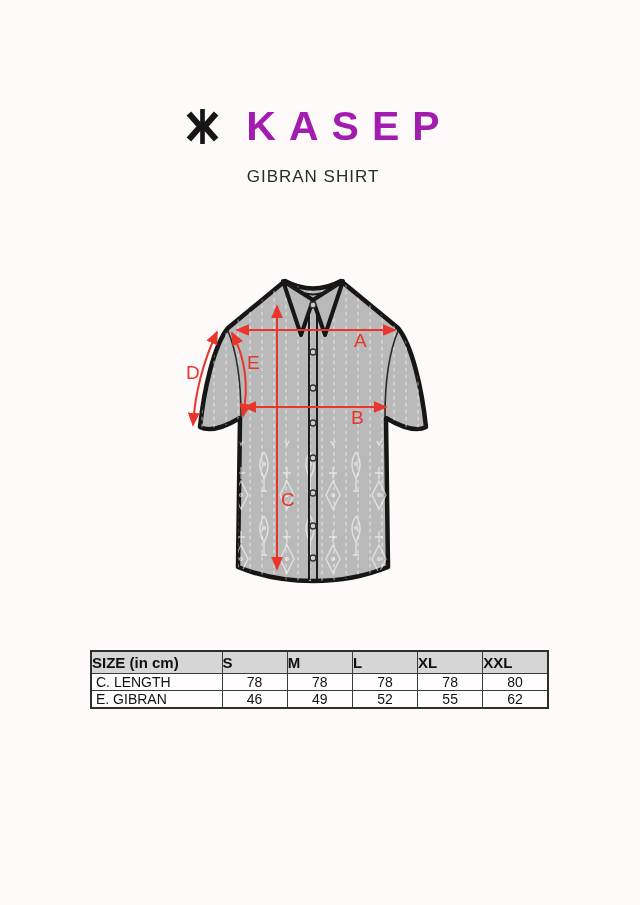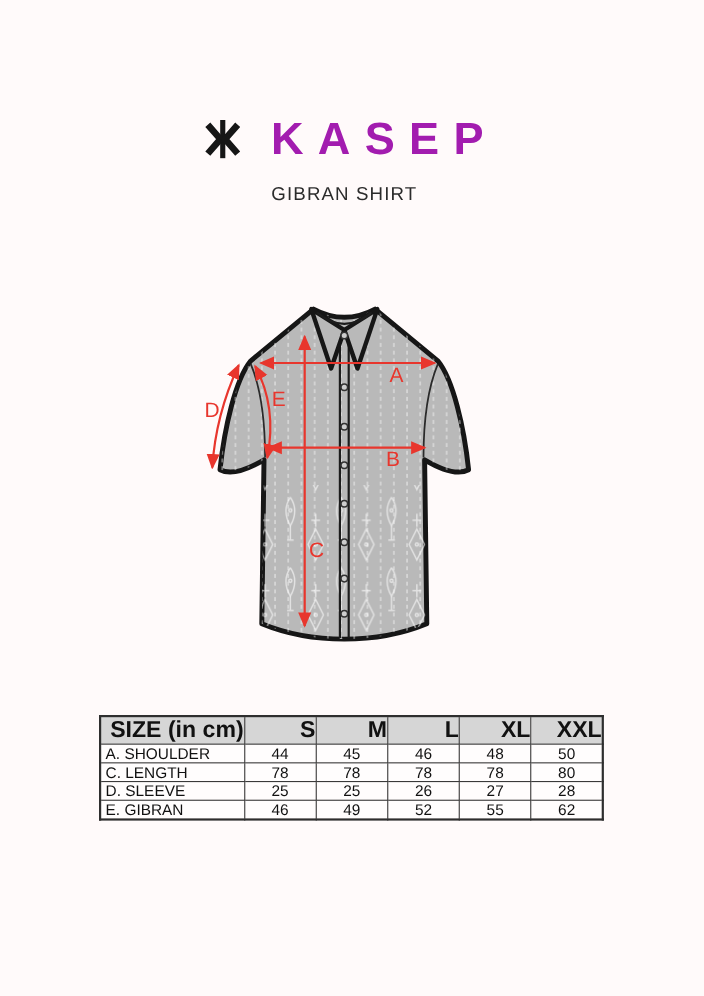--- a/index.html
+++ b/index.html
@@ -31,22 +31,22 @@
   
   .size-table{
     position:absolute;left:90px;top:650px;width:459px;
     border-collapse:collapse;table-layout:fixed;
     border:2px solid #2e2e2e;
   }
   .size-table th,.size-table td{
     border:1.6px solid #3a3a3a;overflow:hidden;white-space:nowrap;
   }
   .size-table th{
-    background:#d6d6d6;font-size:21px;font-weight:bold;color:#111;
-    height:21px;padding:0;text-align:right;
+    background:#d6d6d6;font-size:15px;font-weight:bold;color:#111;
+    height:21px;padding:0;text-align:left;
   }
   .size-table td{
     font-size:14px;color:#111;height:14.8px;padding:0;
     background:#fffdfd;
   }
   .size-table td.row-label{text-align:left;padding-left:4px;}
   .size-table td.value{text-align:center;}
 </style>
 </head>
 <body>
@@ -143,42 +143,26 @@
         <th>SIZE (in cm)</th>
         <th>S</th>
         <th>M</th>
         <th>L</th>
         <th>XL</th>
         <th>XXL</th>
       </tr>
   </thead>
   <tbody id="size-body">
       <tr>
-        <td class="row-label">A. SHOULDER</td>
-        <td class="value">44</td>
-        <td class="value">45</td>
-        <td class="value">46</td>
-        <td class="value">48</td>
-        <td class="value">50</td>
-      </tr>
-      <tr>
         <td class="row-label">C. LENGTH</td>
         <td class="value">78</td>
         <td class="value">78</td>
         <td class="value">78</td>
         <td class="value">78</td>
         <td class="value">80</td>
-      </tr>
-      <tr>
-        <td class="row-label">D. SLEEVE</td>
-        <td class="value">25</td>
-        <td class="value">25</td>
-        <td class="value">26</td>
-        <td class="value">27</td>
-        <td class="value">28</td>
       </tr>
       <tr>
         <td class="row-label">E. GIBRAN</td>
         <td class="value">46</td>
         <td class="value">49</td>
         <td class="value">52</td>
         <td class="value">55</td>
         <td class="value">62</td>
       </tr>
     </tbody>

